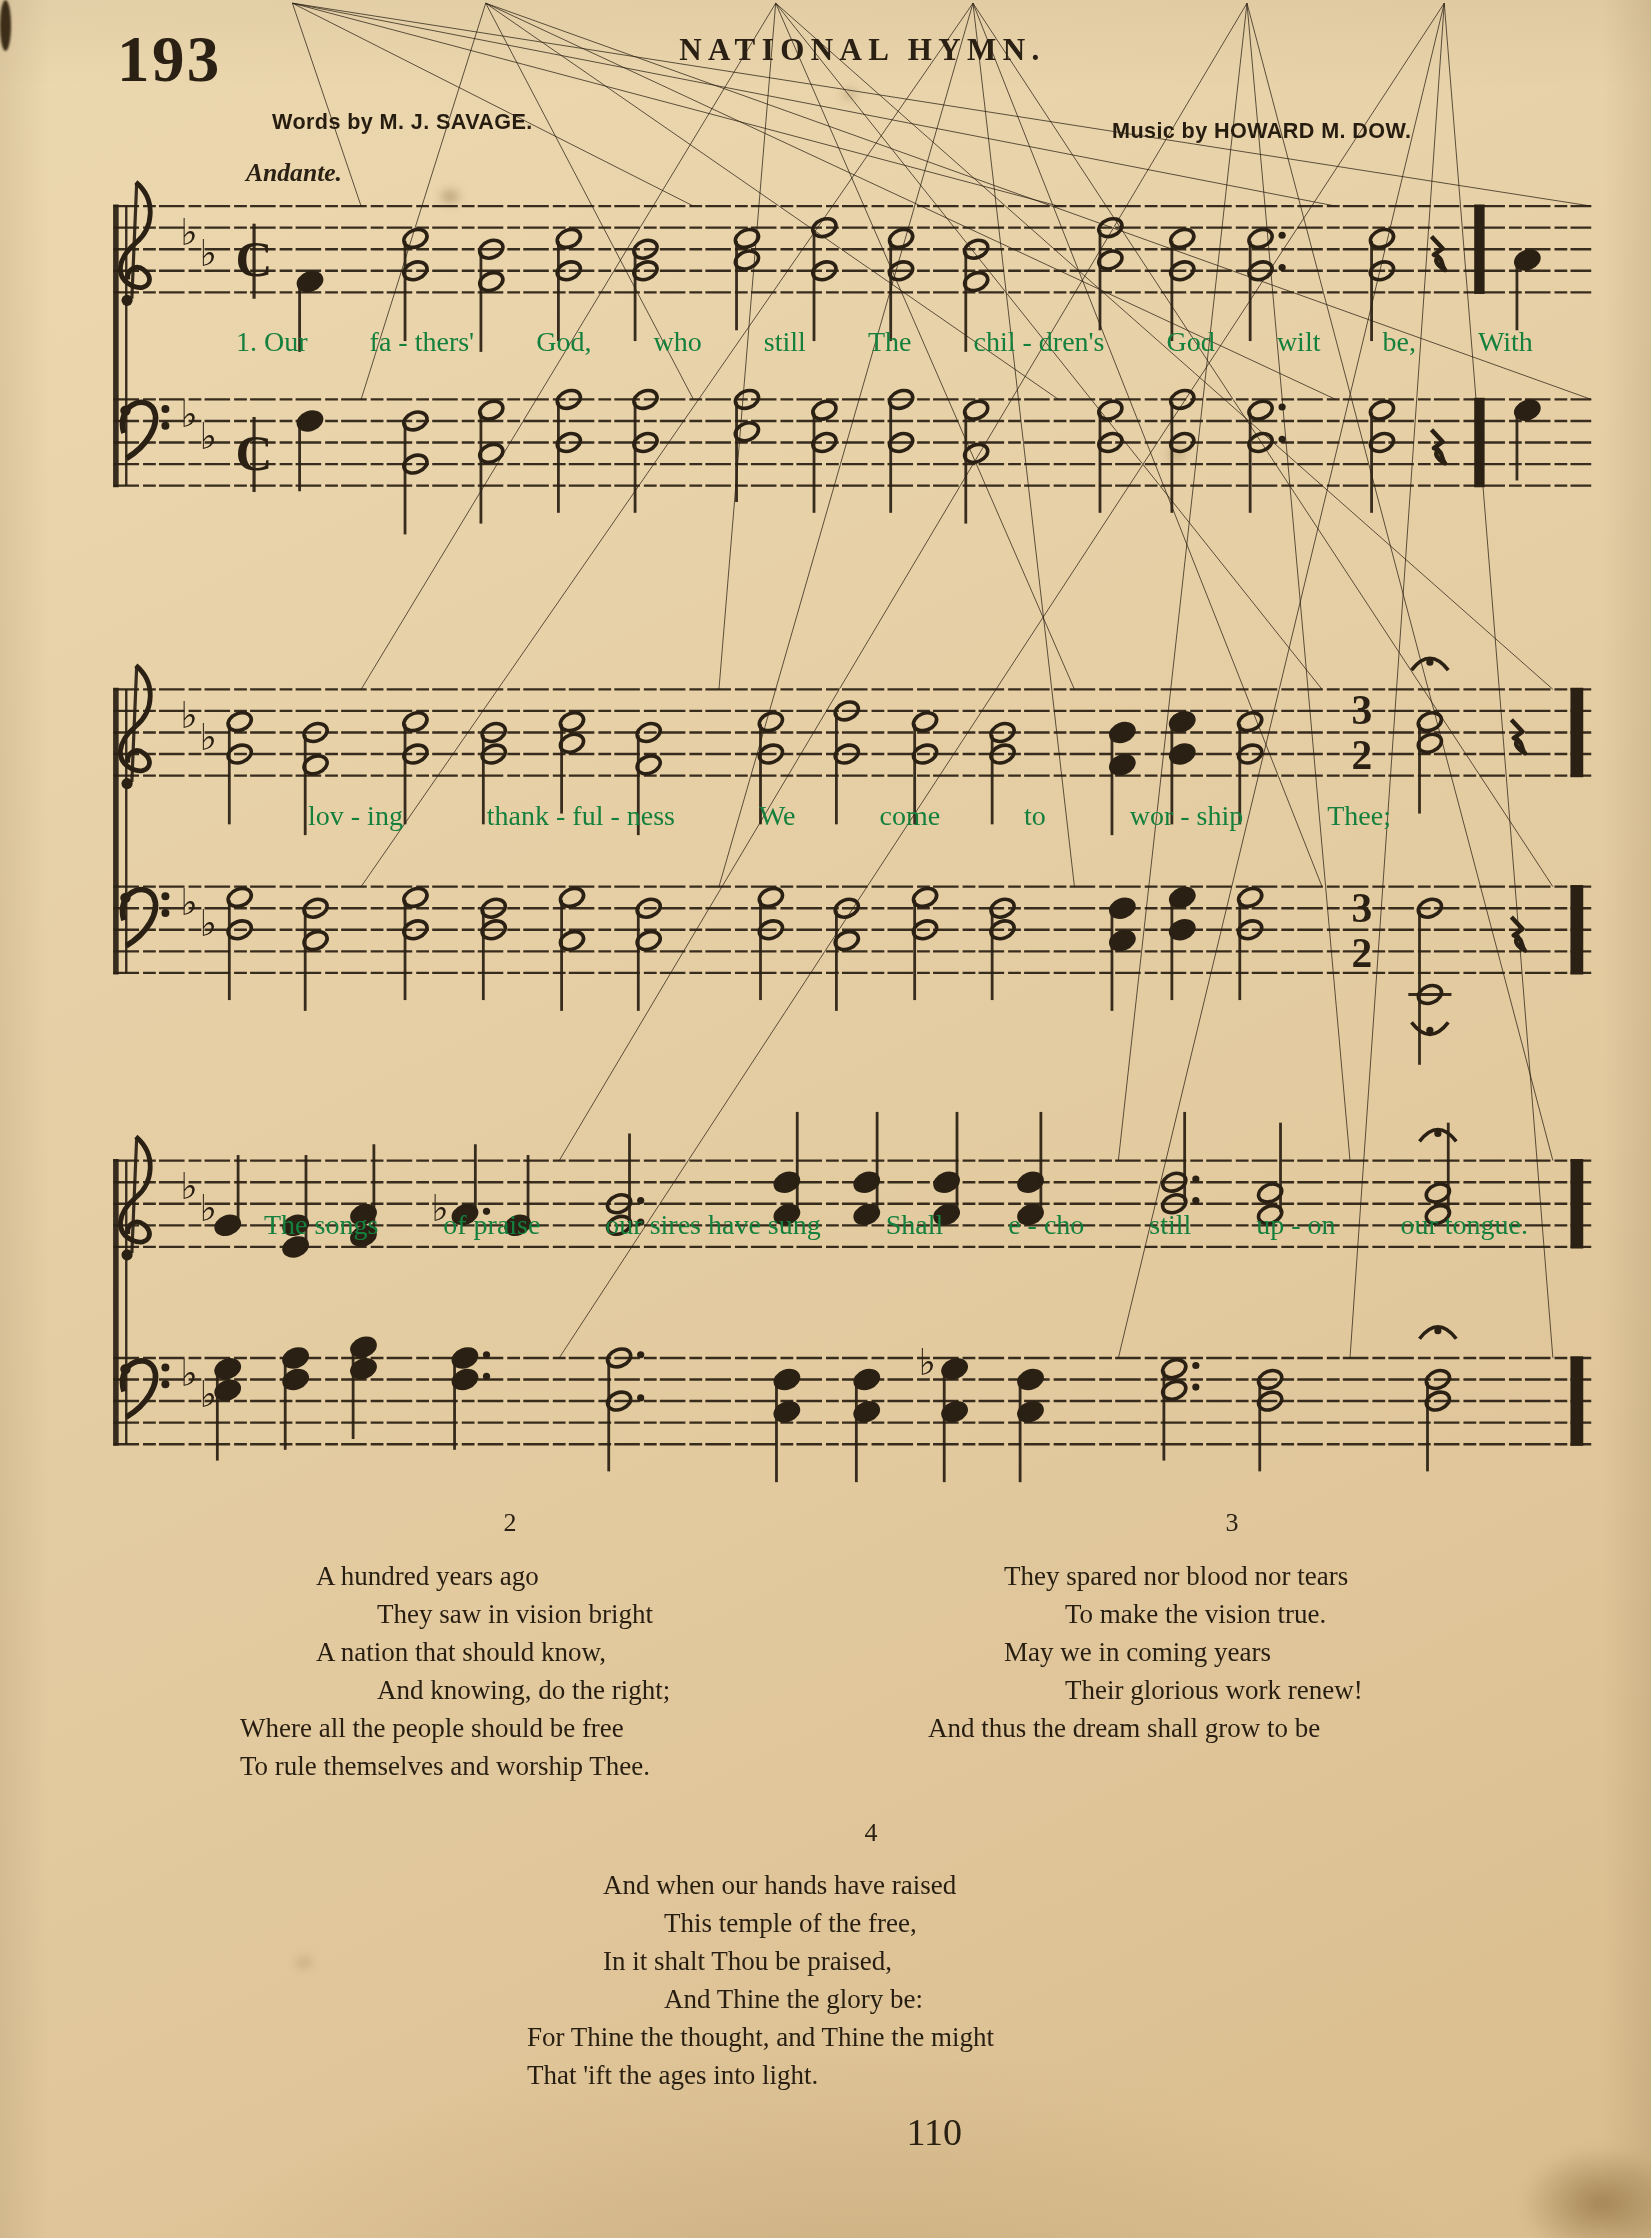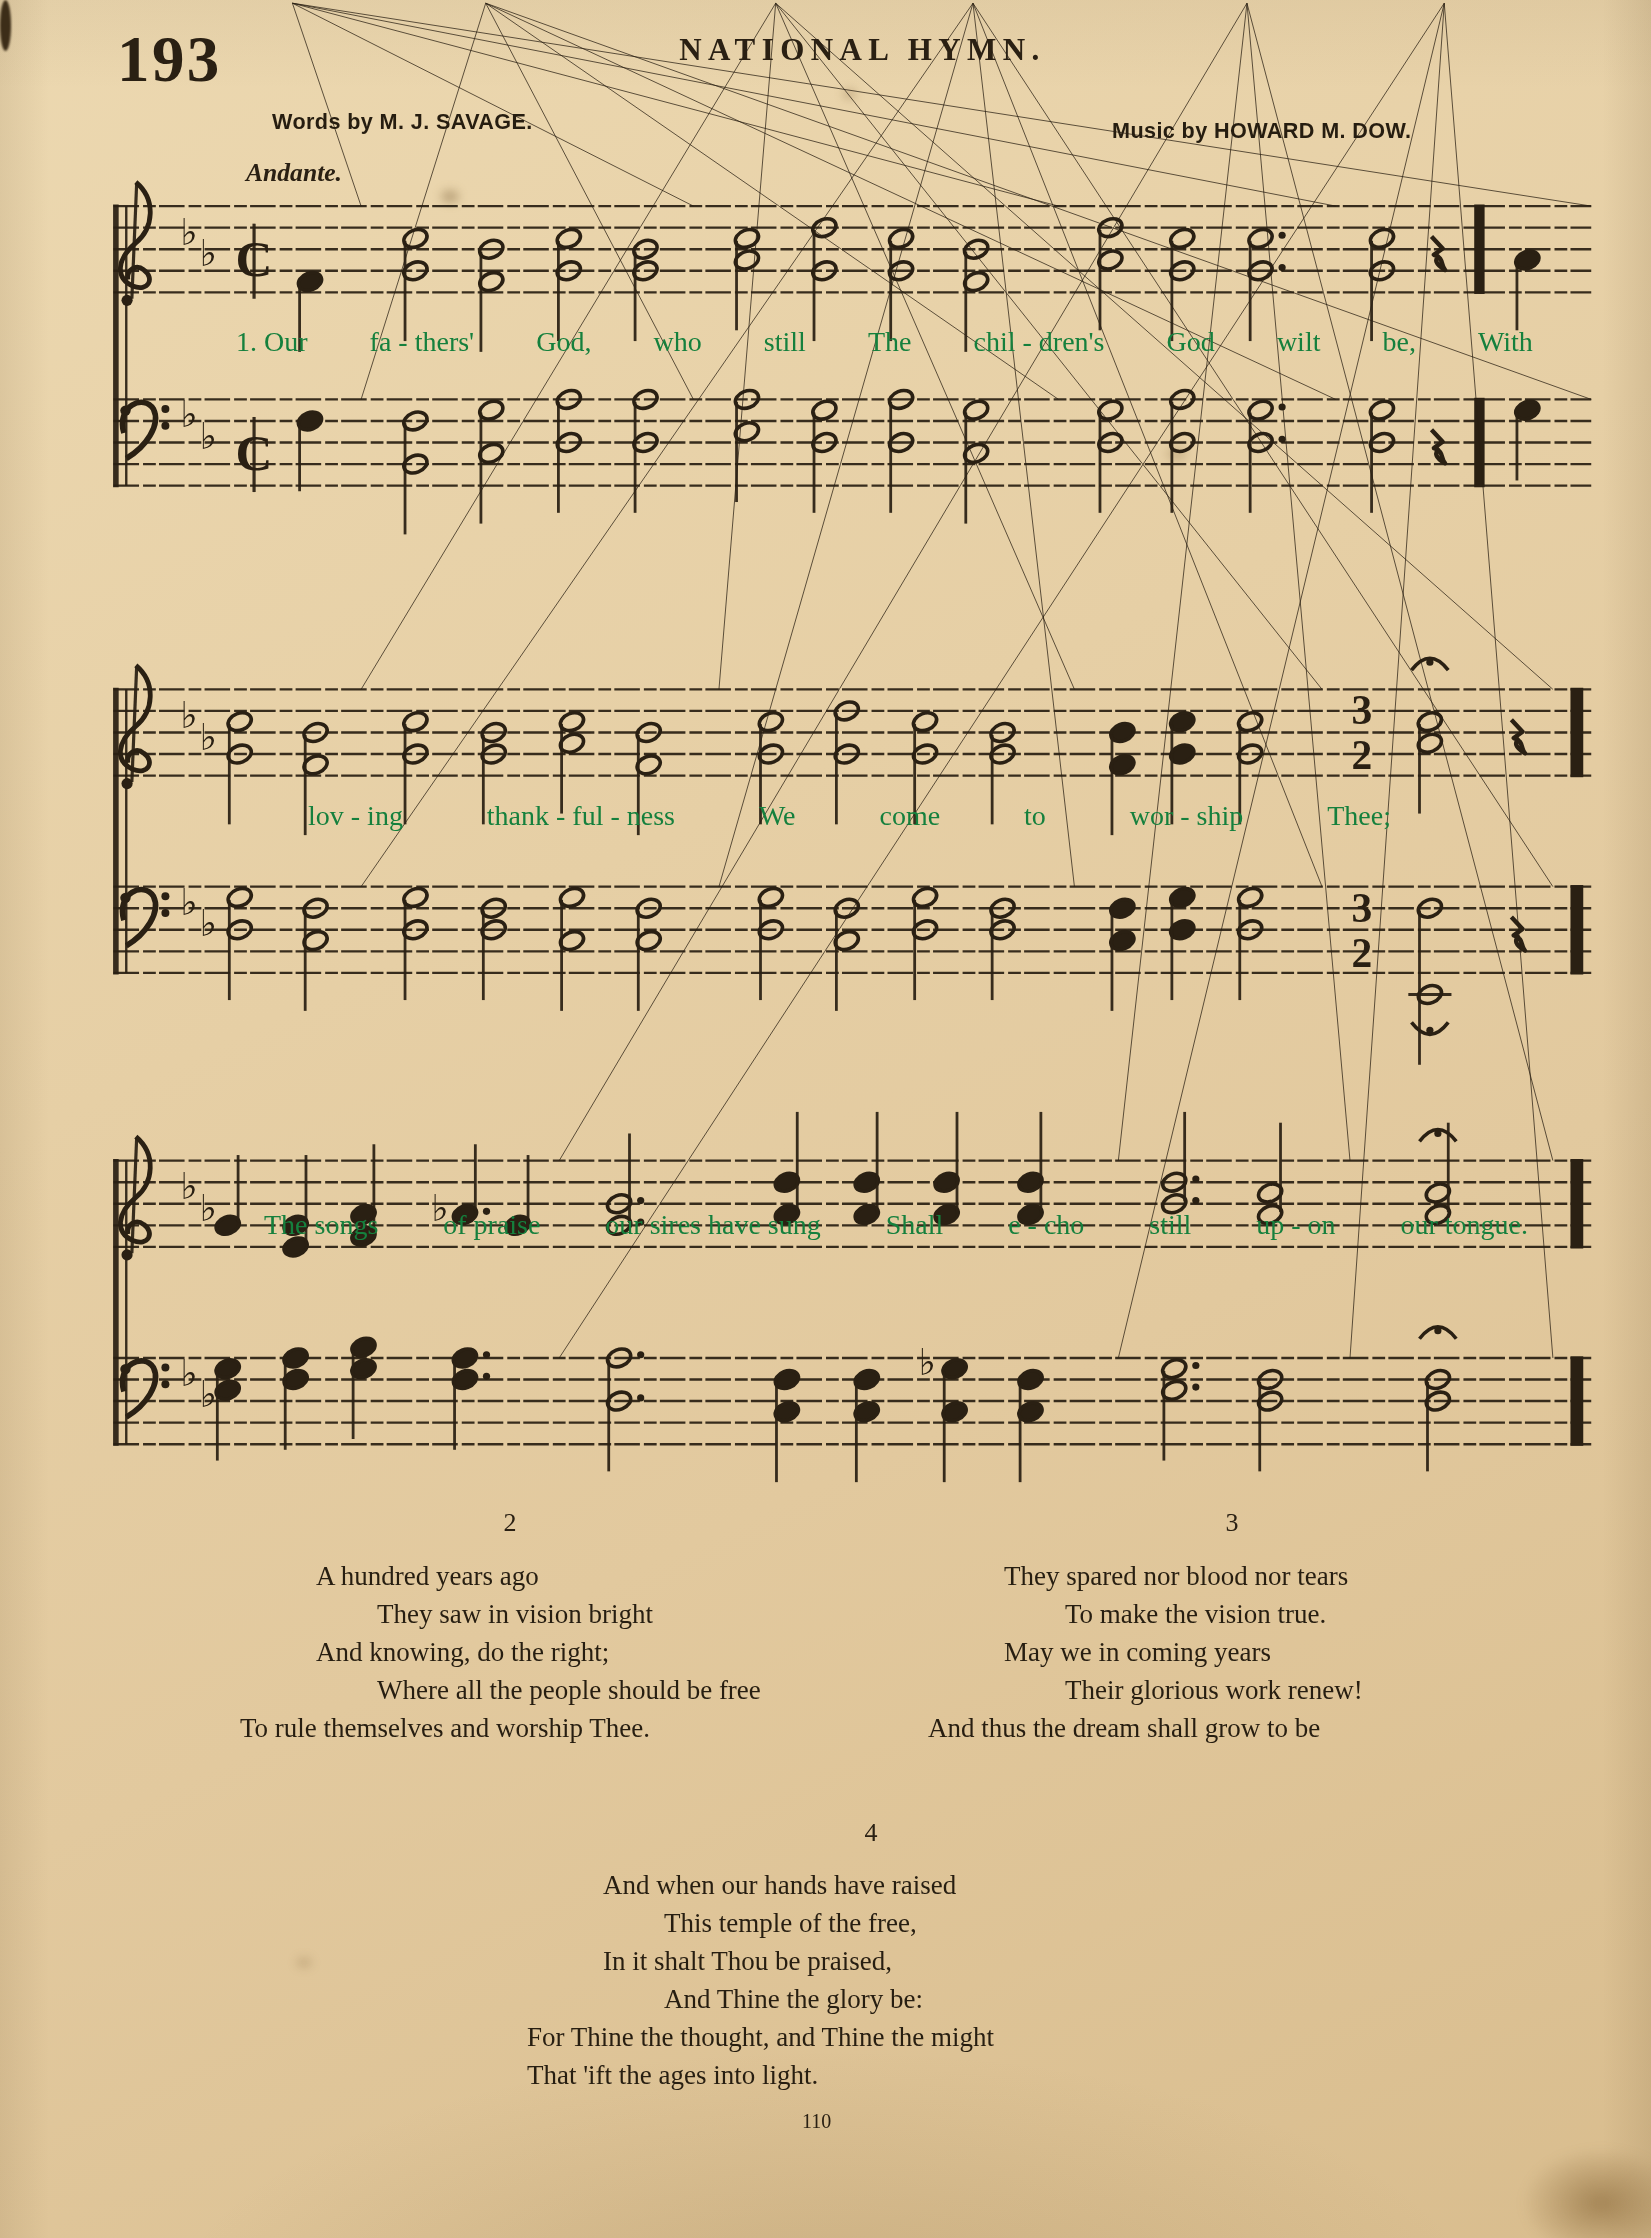--- a/index.html
+++ b/index.html
@@ -47,21 +47,21 @@
   .vnum-4{left:823px;top:1818px;}
 
   .verse{font-size:27px;line-height:38px;color:#271e11;white-space:nowrap;}
   .verse-2{left:240px;top:1557px;width:623px;}
   .verse-3{left:928px;top:1557px;width:631px;}
   .verse-4{left:527px;top:1866px;width:751px;}
   .v-line{padding-left:0;}
   .v-line:nth-child(1),.v-line:nth-child(3){padding-left:76px;}
   .v-line:nth-child(2),.v-line:nth-child(4){padding-left:137px;}
 
-  .page-number{left:802px;top:2110px;width:160px;text-align:left;font-size:20px;}
+  .page-number{left:802px;top:2110px;width:160px;text-align:right;font-size:38px;}
 
   svg.notation{position:absolute;left:0;top:0;pointer-events:none;}
 </style>
 </head>
 <body>
 
 <div class="page-vignette"></div>
 <div class="stain stain-corner"></div>
 <div class="stain stain-dot1"></div>
 <div class="stain stain-dot2"></div>
@@ -520,20 +520,21 @@
     <span class="lyric-word">still</span>
     <span class="lyric-word">up - on</span>
     <span class="lyric-word">our tongue.</span>
   </div>
 
 <div class="abs verse-num vnum-2">2</div>
 <div class="abs verse-num vnum-3">3</div>
 <div class="abs verse verse-2">
     <div class="v-line">A hundred years ago</div>
     <div class="v-line">They saw in vision bright</div>
+    <div class="v-line">A nation that should know,</div>
     <div class="v-line">And knowing, do the right;</div>
     <div class="v-line">Where all the people should be free</div>
     <div class="v-line">To rule themselves and worship Thee.</div>
   </div>
 <div class="abs verse verse-3">
     <div class="v-line">They spared nor blood nor tears</div>
     <div class="v-line">To make the vision true.</div>
     <div class="v-line">May we in coming years</div>
     <div class="v-line">Their glorious work renew!</div>
     <div class="v-line">And thus the dream shall grow to be</div>

